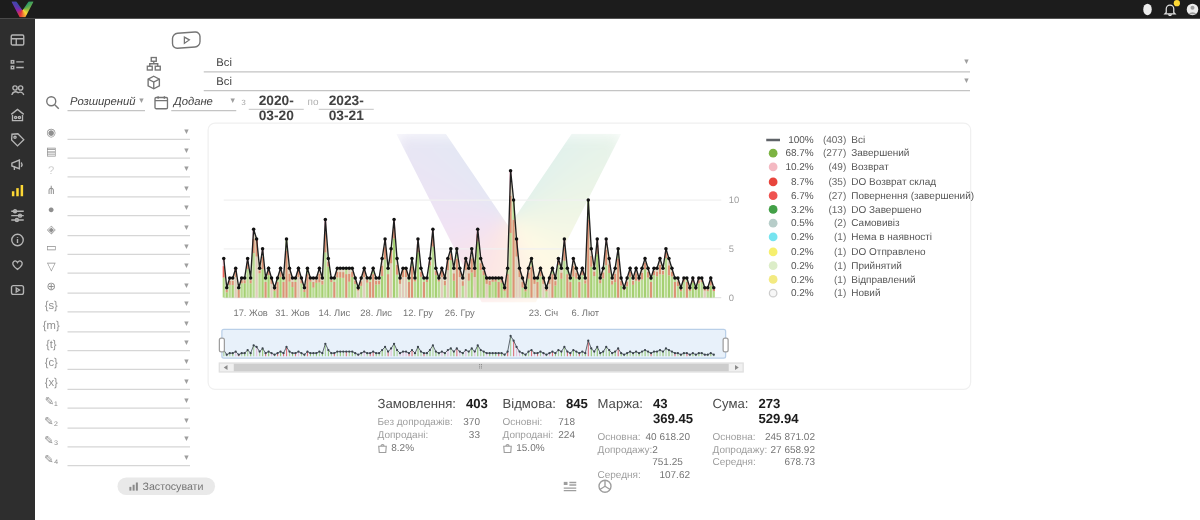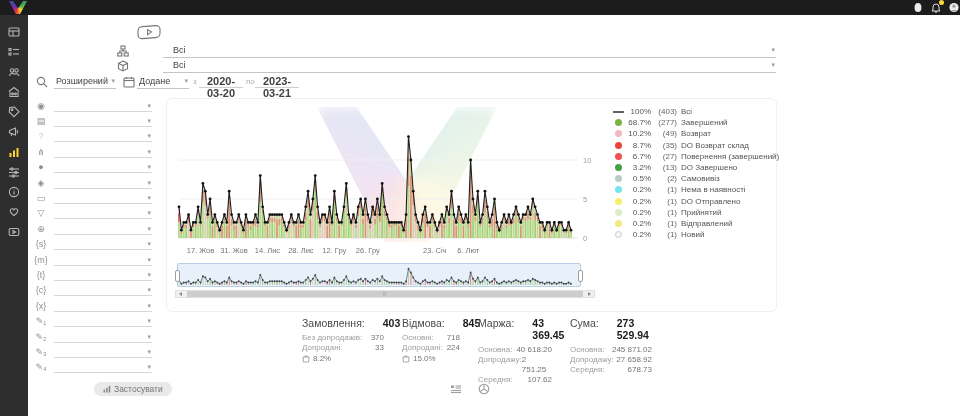--- a/index.html
+++ b/index.html
@@ -34,21 +34,21 @@
   .caret::after{content:"▾";}
   .apply-btn{position:absolute;left:66px;top:284px;height:14px;padding:0 9px;border-radius:8px;
              background:#e9e9e9;color:#757575;font-size:8.5px;display:flex;align-items:center;gap:3px;cursor:pointer;}
 
   
   .view-icon{position:absolute;left:136px;top:24px;cursor:pointer;}
   .tf-icon{position:absolute;width:12px;height:12px;}
   .tf-icon svg{stroke:#757575;fill:none;stroke-width:1.1;display:block;}
   .top-select{position:absolute;height:14px;border-bottom:1px solid #c4c4c4;font-size:9px;color:#424242;cursor:pointer;}
   .top-select .lbl{position:absolute;left:10px;top:1px;}
-  .top-select .lbl0{position:absolute;left:2px;top:1px;}
+  .top-select .lbl0{position:absolute;left:2px;top:1px;font-style:italic;}
   .mut{position:absolute;font-size:8px;color:#b0b0b0;}
   .date-box{position:absolute;height:13px;border-bottom:1px solid #cfcfcf;font-size:11px;color:#424242;text-align:center;cursor:pointer;font-weight:bold;}
 
   
   .card{position:absolute;left:166px;top:98px;width:611px;height:214px;border:1px solid #f0f0f0;border-radius:6px;background:#fff;}
   .watermark{position:absolute;left:150px;top:8px;width:180px;height:135px;opacity:.13;filter:blur(6px);
         background:conic-gradient(from 200deg,#e53935,#8e24aa,#3949ab,#00897b,#7cb342,#fdd835,#e53935);
         clip-path:polygon(0% 0%,22% 0%,50% 55%,78% 0%,100% 0%,62% 100%,38% 100%);}
   .plot-svg{position:absolute;left:8px;top:4px;}
   .legend{position:absolute;left:444px;top:7px;width:162px;}
@@ -67,21 +67,21 @@
   .sb-arrow{position:absolute;top:0;width:9px;height:6px;display:flex;align-items:center;justify-content:center;cursor:pointer;}
   .tri{width:0;height:0;border-top:2.5px solid transparent;border-bottom:2.5px solid transparent;}
   .tri.l{border-right:3.5px solid #8a8a8a;}
   .tri.r{border-left:3.5px solid #8a8a8a;}
   .sb-thumb{position:absolute;left:11px;top:0;width:396px;height:6px;background:#cdcdcd;cursor:grab;}
   .sb-grip{position:absolute;left:50%;top:1px;transform:translateX(-50%);font-size:5px;color:#8a8a8a;letter-spacing:1px;line-height:4px;}
 
   
   .stats{position:absolute;left:302px;top:317px;display:flex;gap:18px;}
   .stat-card{display:flex;flex-direction:column;}
-  .st-head{display:flex;justify-content:space-between;gap:18px;font-size:10.5px;color:#4a4a4a;margin-bottom:4px;}
+  .st-head{display:flex;justify-content:space-between;gap:8px;font-size:10.5px;color:#4a4a4a;margin-bottom:4px;}
   .st-head b{color:#1c1c1c;font-weight:bold;}
   .st-row{display:flex;justify-content:space-between;font-size:8px;color:#9e9e9e;line-height:10px;}
   .st-row .v{color:#757575;}
   .st-badge{display:flex;align-items:center;gap:3px;font-size:8px;color:#757575;margin-top:1px;}
 
   .bottom-ic{position:absolute;top:383px;width:12px;height:12px;cursor:pointer;}
   .bottom-ic svg{stroke:#9e9e9e;fill:none;stroke-width:1.1;display:block;}
 </style>
 </head>
 <body>

